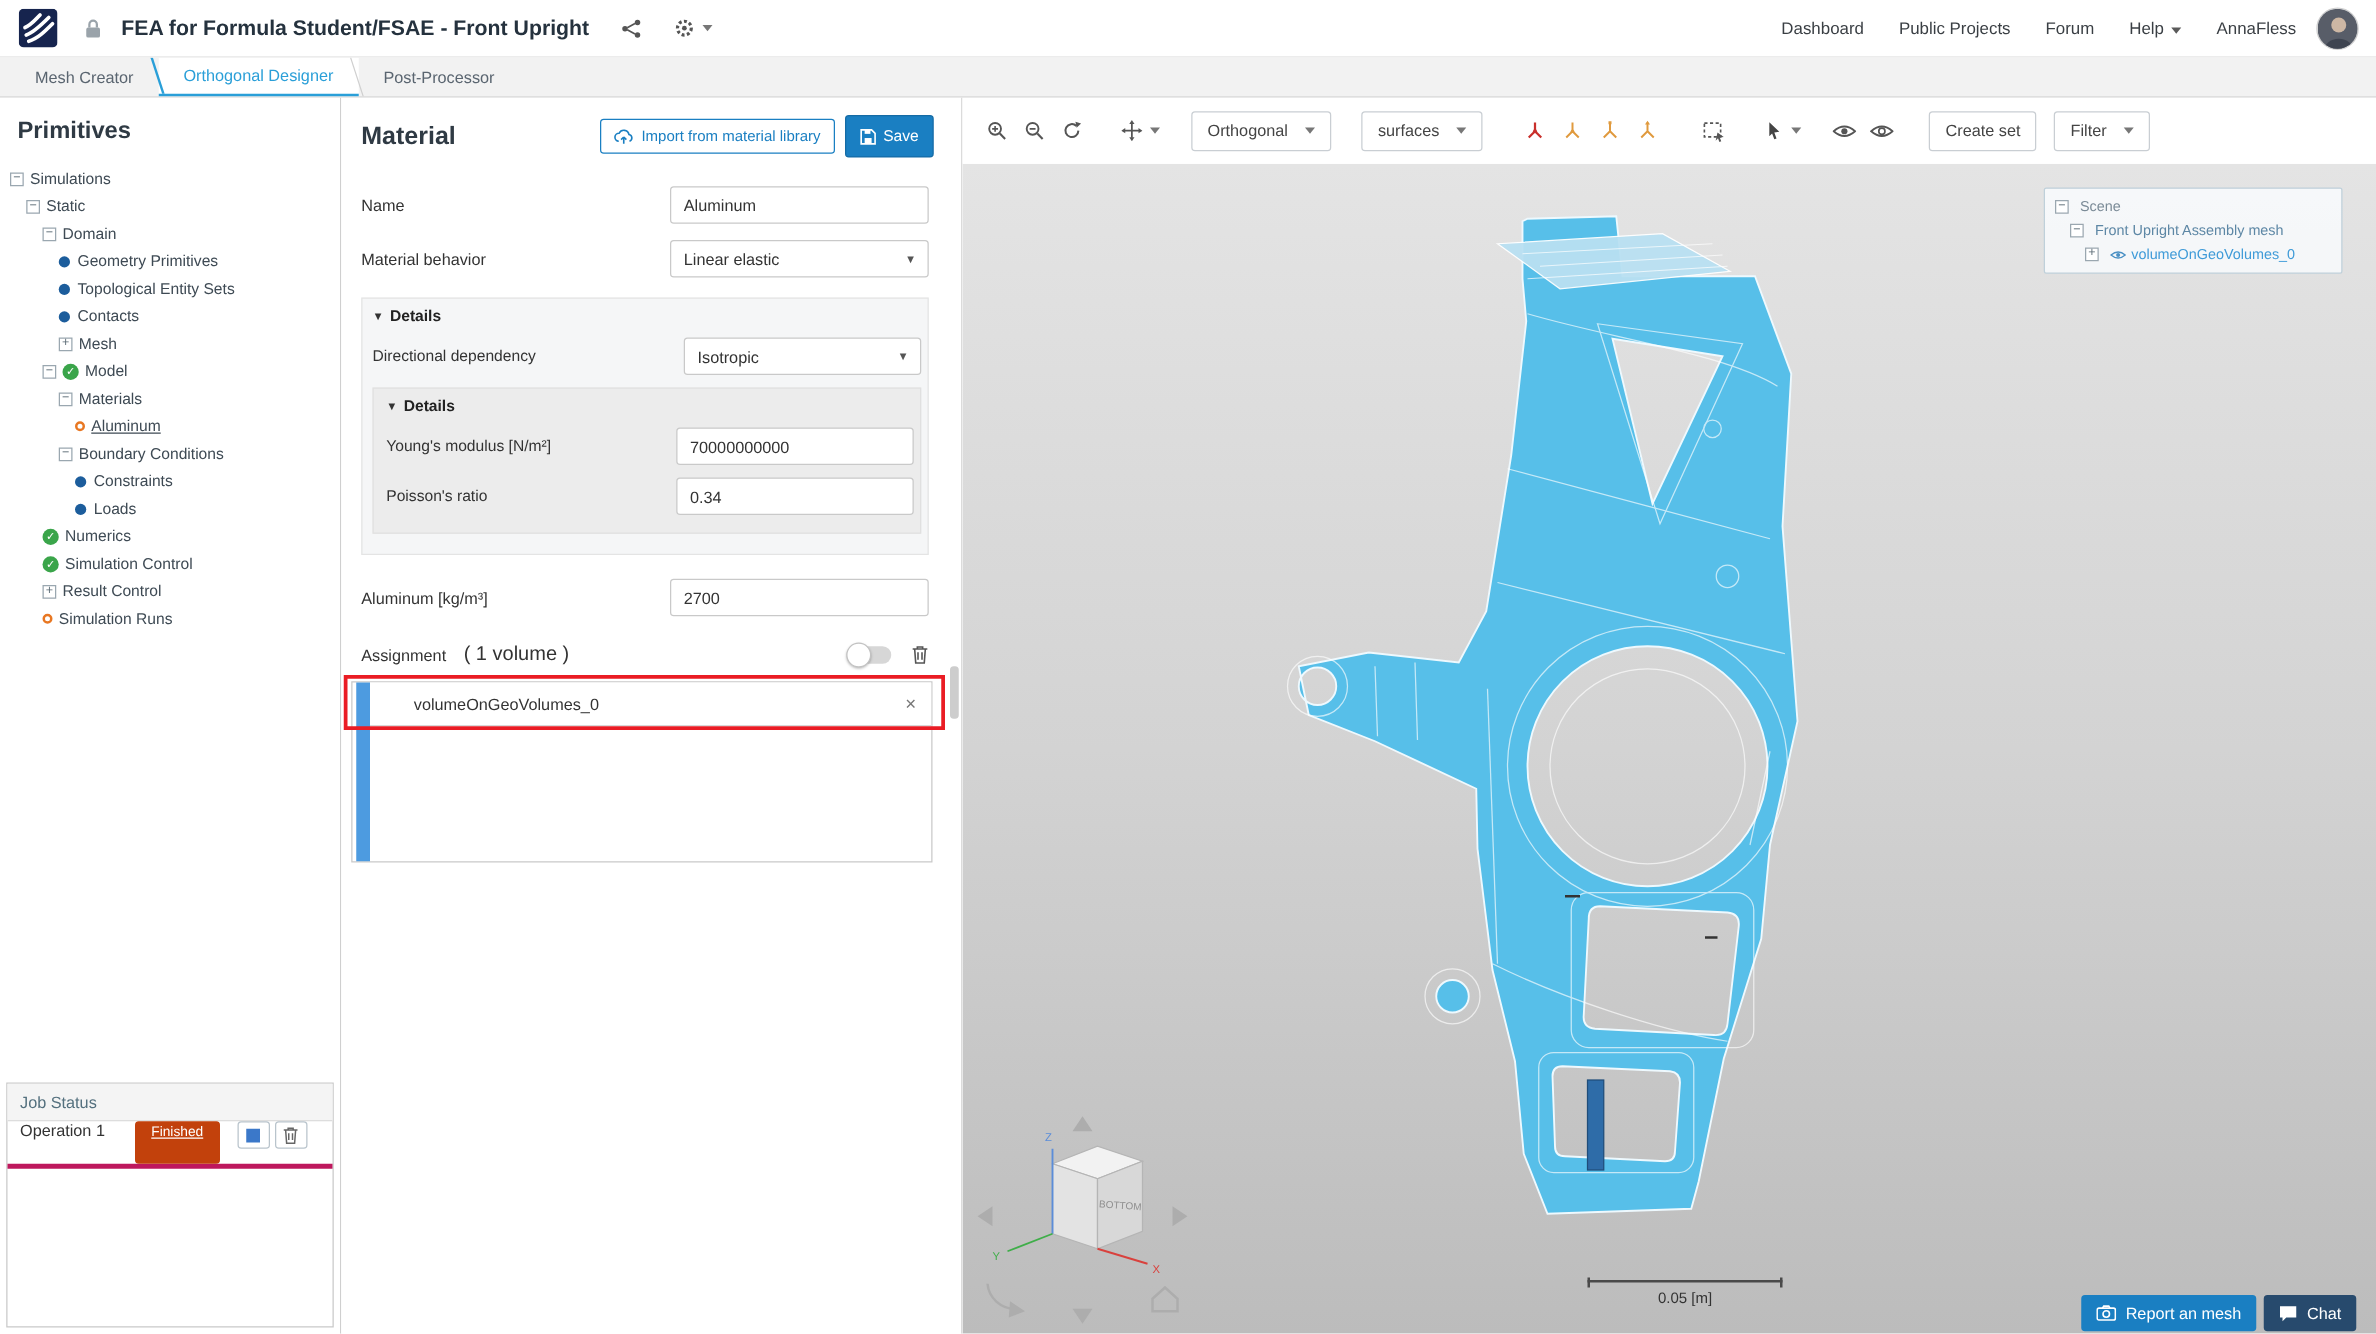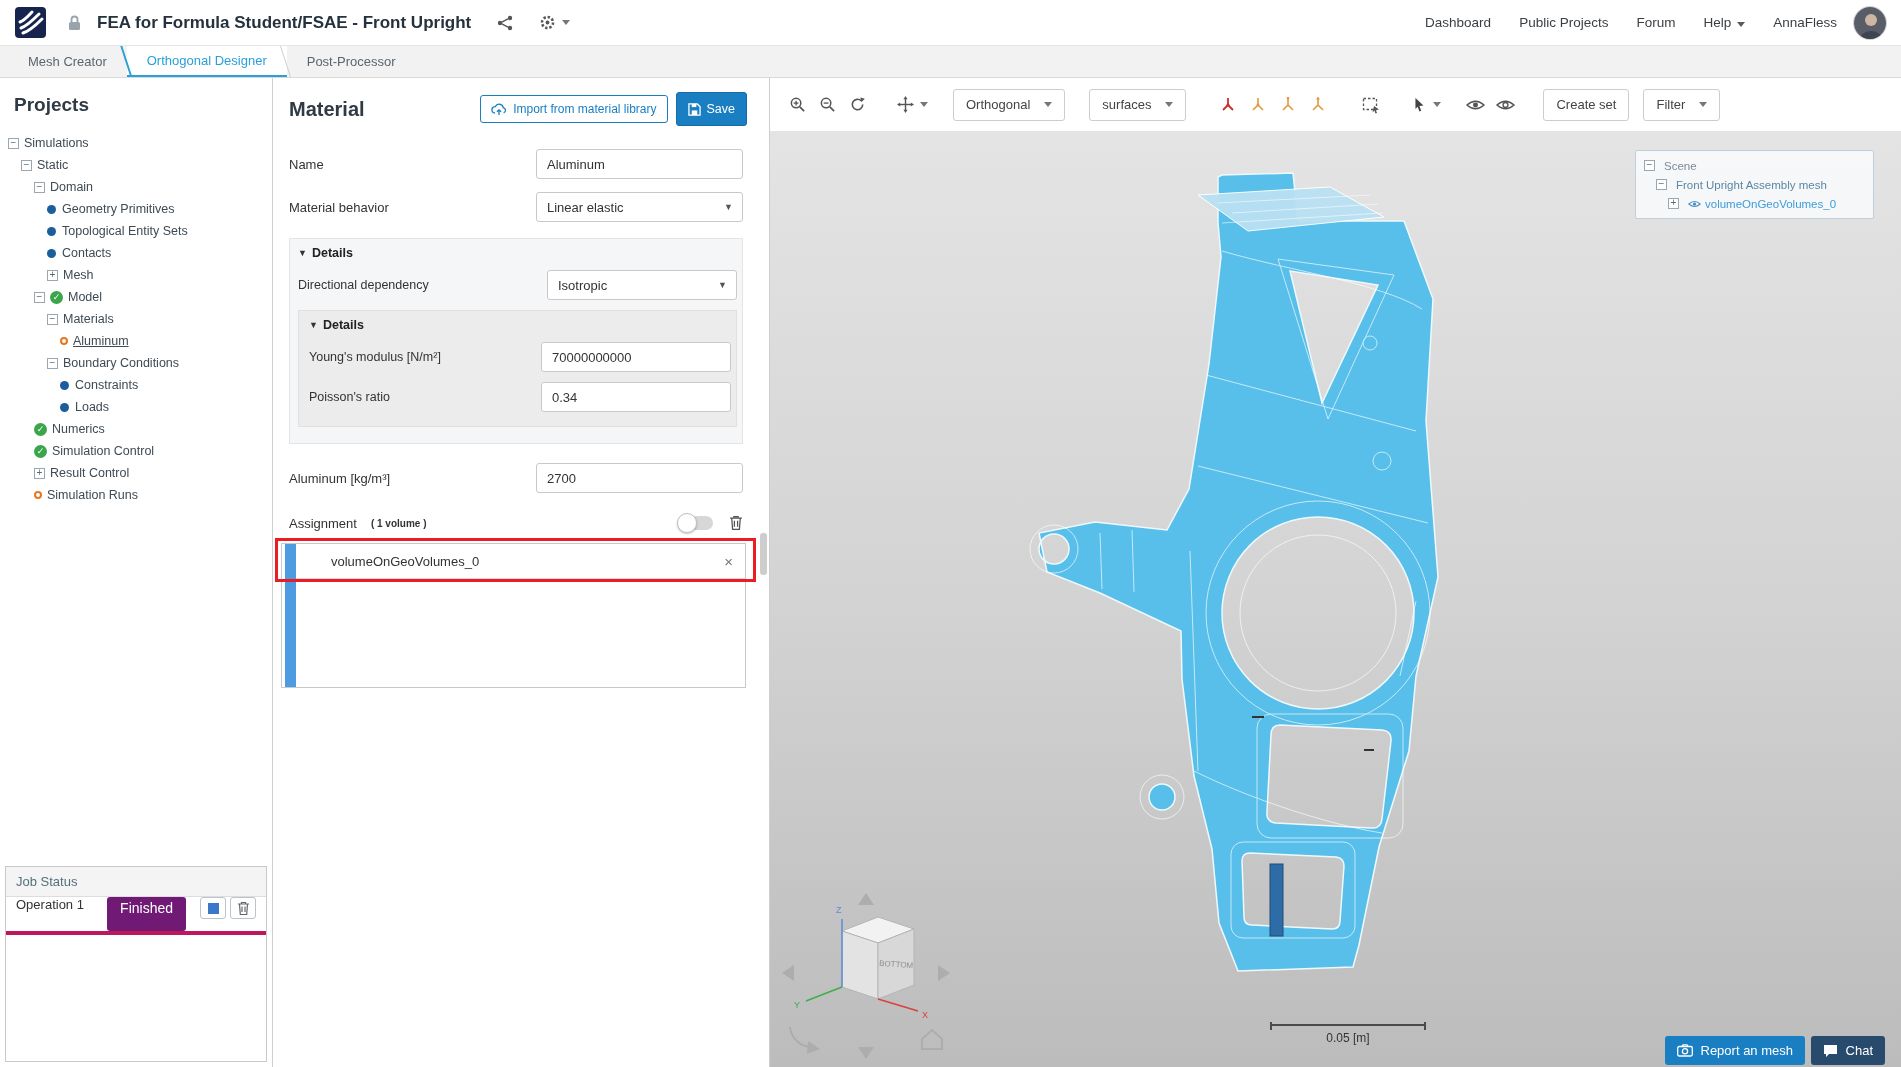--- a/index.html
+++ b/index.html
@@ -48,21 +48,21 @@
   .t-orange { width:8px; height:8px; border-radius:50%; border:2px solid #e87722; background:#fff;
               margin-right:5px; flex:none; }
   .tree-row.selected .t-label { text-decoration:underline; }
   
   .job-status { position:absolute; left:5px; right:5px; bottom:5px; height:196px;
                 border:1px solid #c9c9c9; background:#fff; }
   .js-header { height:30px; background:#f4f4f4; border-bottom:1px solid #ddd; display:flex;
                align-items:center; padding-left:10px; font-size:13px; color:#54707e;text-align:right; }
   .js-row { height:38px; display:flex; padding:0 10px; border-bottom:4px solid #be185d; }
   .js-op { font-size:13px; color:#333; width:92px; }
-  .badge { background:#701a75; color:#fff; font-size:14px; padding:3px 13px; border-radius:3px; }
+  .badge { background:#c2410c; color:#fff; font-size:11px; padding:3px 13px; border-radius:3px;text-decoration:underline; }
   .js-btns { display:flex; gap:4px; margin-left:14px; }
   .js-btn { width:26px; height:22px; border:1px solid #b9c4cc; border-radius:3px; background:#fff;
             display:flex; align-items:center; justify-content:center; cursor:pointer; }
   .stop-sq { width:11px; height:11px; background:#3b78c9; }
   
   .material { width:497px; flex:none; background:#fff; border-right:1px solid #cfcfcf; position:relative; }
   .mat-header { display:flex; align-items:center; padding:14px 22px 8px 16px; }
   .mat-title { font-size:20px; font-weight:bold; color:#2f3a44; flex:1; }
   .btn-import { border:1px solid #1a7fc2; color:#1a7fc2; background:#fff; border-radius:3px;
                 font-size:12px; height:28px; padding:0 10px; display:flex; align-items:center; gap:6px;
@@ -81,21 +81,21 @@
             background:#fff; cursor:pointer; }
   .sel-caret { font-size:9px; color:#555; }
   .details-outer { margin-top:16px; background:#f5f6f7; border:1px solid #e4e4e4; padding:7px 5px 16px 8px; }
   .details-head { display:flex; align-items:center; gap:5px; font-size:12.5px; font-weight:bold; color:#222; }
   .tri { font-size:9px; color:#333; }
   .d-row { display:flex; align-items:center; margin-top:10px; }
   .d-row .flabel { font-size:12.5px; }
   .details-inner { margin-top:10px; background:#ececec; border:1px solid #e0e0e0; padding:7px 5px 14px 10px; }
   .assign-head { display:flex; align-items:center; margin-top:22px; }
   .assign-label { font-size:13px; color:#333; }
-  .assign-count { font-size:10px; color:#333; margin-left:14px;font-weight:bold; }
+  .assign-count { font-size:16px; color:#333; margin-left:14px; }
   .toggle { width:34px; height:14px; border-radius:8px; background:#d7d7d7; position:relative;
             margin-left:auto; margin-right:16px; cursor:pointer; flex:none; }
   .knob { position:absolute; left:-2px; top:-3px; width:20px; height:20px; border-radius:50%;
           background:#fff; border:1px solid #c2c2c2; box-shadow:0 1px 2px rgba(0,0,0,.25); }
   .trash-btn { cursor:pointer; display:flex; align-items:center; }
   .assign-list { position:relative; margin:12px -3px 0 -8px; border:1px solid #c9c9c9; height:145px; background:#fff; }
   .blue-stripe { position:absolute; left:3px; top:0; bottom:0; width:11px; background:#4d9be0; }
   .assign-rows { position:absolute; left:0; right:0; top:0; }
   .assign-row { height:35px; border-bottom:1px solid #d8d8d8; display:flex; align-items:center;
                 padding-left:35px; padding-right:12px; font-size:13px; color:#333; background:#fff;
@@ -193,21 +193,21 @@
 
 <div class="tabbar">
     <div class="tab">Mesh Creator</div>
     <div class="tab active">Orthogonal Designer</div>
     <div class="tab">Post-Processor</div>
   </div>
 
 <div class="main">
 
   <div class="navigator">
-    <div class="nav-title">Projects</div>
+    <div class="nav-title">Primitives</div>
     <div class="tree">
         <div class="tree-row" style="padding-left: 8px;">
           <span class="t-box">−</span>
           <span class="t-label">Simulations</span>
         </div>
         <div class="tree-row" style="padding-left: 21px;">
           <span class="t-box">−</span>
           <span class="t-label">Static</span>
         </div>
         <div class="tree-row" style="padding-left: 34px;">

